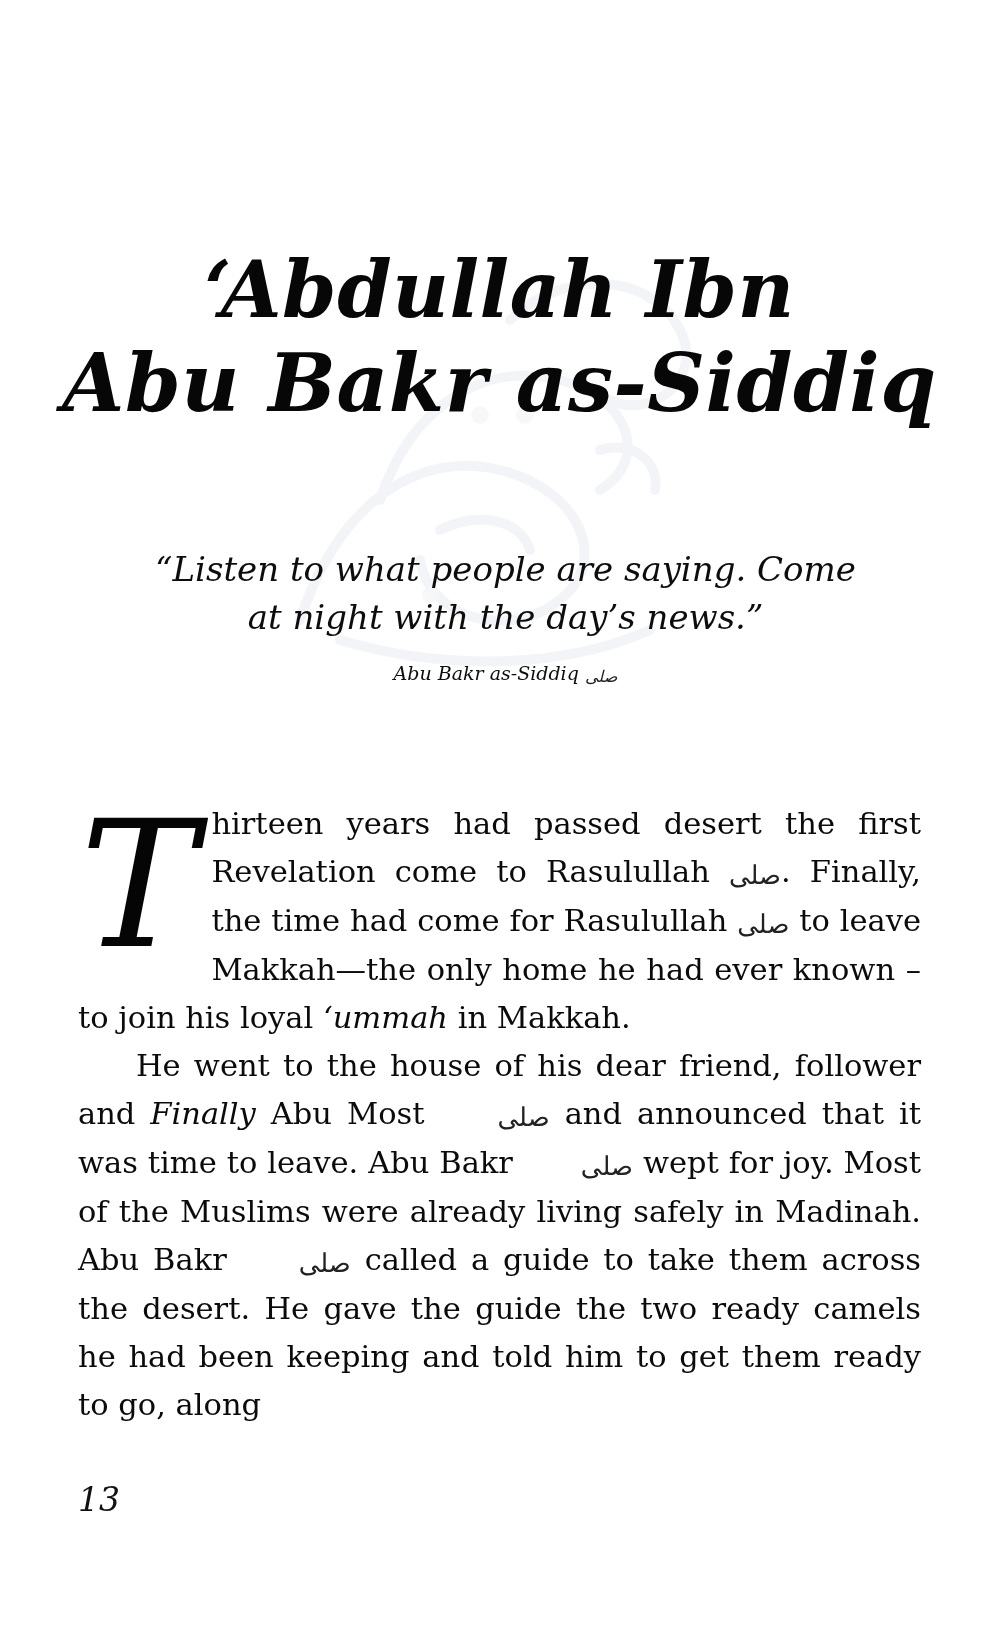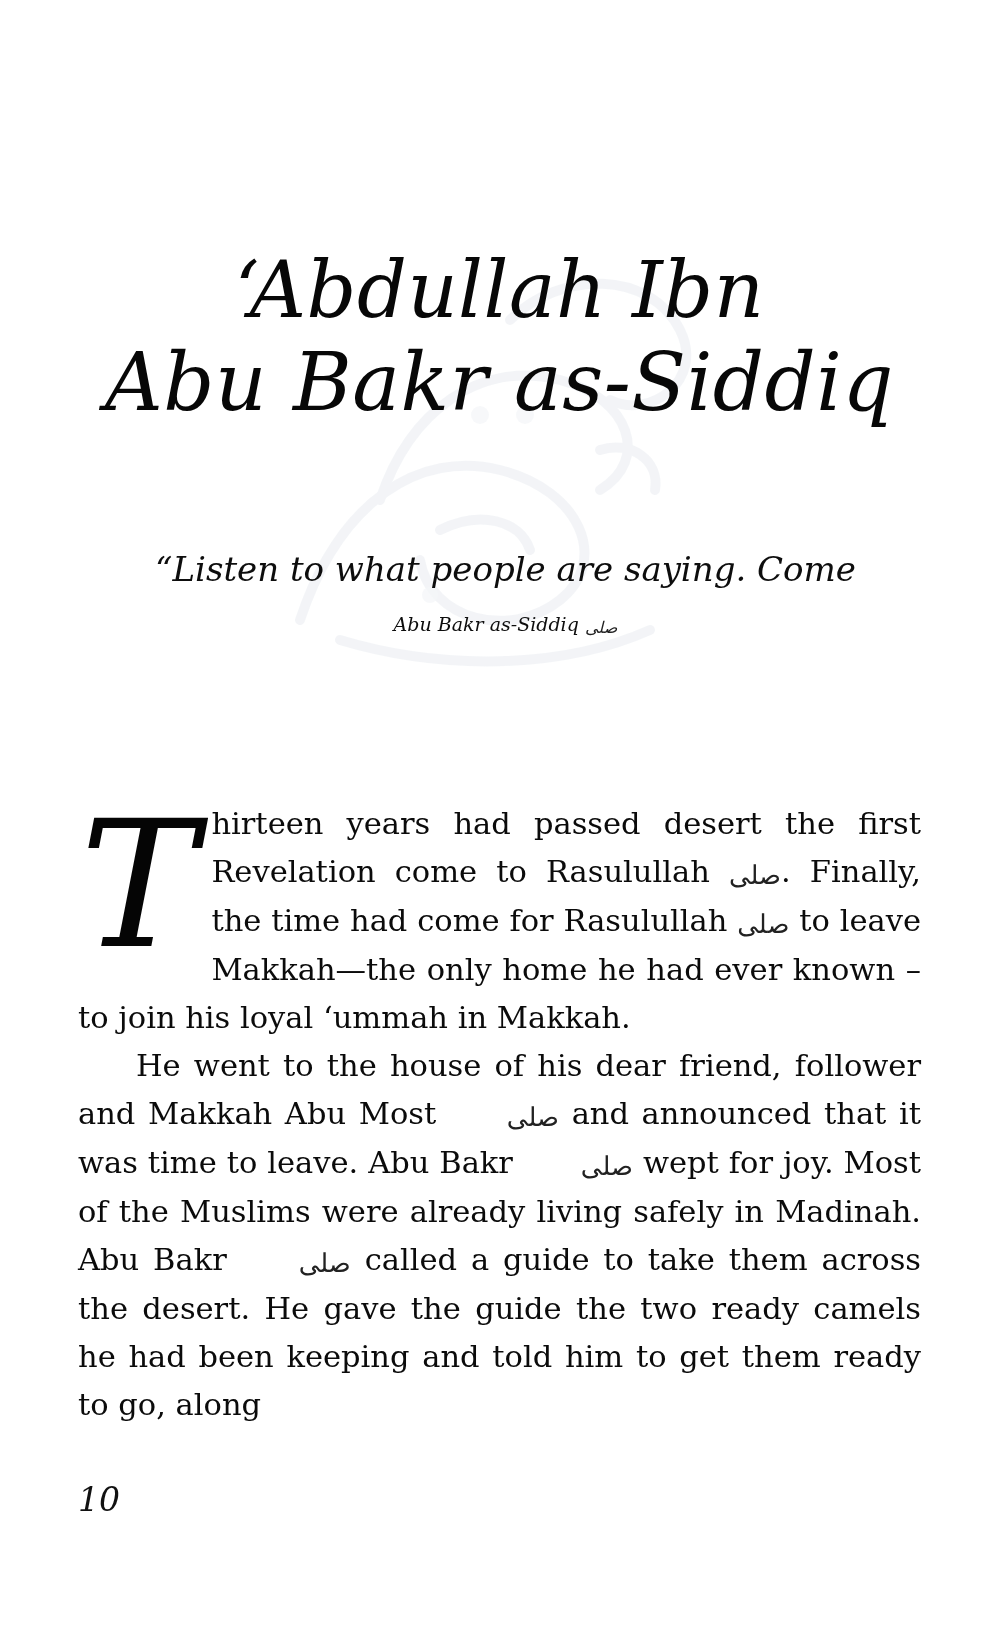--- a/index.html
+++ b/index.html
@@ -38,21 +38,21 @@
   .title-block {
     position: absolute;
     left: 0;
     right: 0;
     top: 245px;
     text-align: center;
   }
   .title-line {
     font-family: "DejaVu Serif", "Liberation Serif", serif;
     font-style: italic;
-    font-weight: 400;
+    font-weight: 700;
     font-size: 78px;
     line-height: 1.16;
     letter-spacing: 0.5px;
     color: #070707;
     white-space: nowrap;
   }
   .title-line.second {
     font-size: 80px;
     margin-top: 2px;
   }
@@ -108,21 +108,21 @@
   .dropcap {
     float: left;
     font-family: "DejaVu Serif", "Liberation Serif", serif;
     font-style: italic;
     font-size: 176px;
     line-height: 0.82;
     padding: 14px 10px 0 2px;
     margin-right: 4px;
     color: #050505;
   }
-  .ital { }
+  .ital { font-style: italic; }
 
   .folio {
     position: absolute;
     left: 78px;
     bottom: 112px;
     font-family: "DejaVu Serif", "Liberation Serif", serif;
     font-style: italic;
     font-size: 33px;
     color: #111;
   }
@@ -150,43 +150,44 @@
     </svg>
   </div>
 
   <div class="title-block">
     <div class="title-line">ʻAbdullah Ibn</div>
     <div class="title-line second">Abu Bakr as-Siddiq</div>
   </div>
 
   <div class="epigraph">
     <div class="epigraph-line">“Listen to what people are saying. Come</div>
+    <div class="epigraph-line">at night with the day’s news.”</div>
     <div class="epigraph-attrib">
       <span>Abu Bakr as-Siddiq</span>
       <span class="salla">صلى</span>
     </div>
   </div>
 
   <div class="body-text">
     <p>
       <span class="dropcap">T</span><span>hirteen years had passed desert the first Revelation come to Rasulullah</span>
       <span class="salla">صلى</span><span>. Finally, the time had come for Rasulullah</span>
       <span class="salla">صلى</span>
       <span>to leave Makkah—the only home he had ever known – to join his loyal</span>
       <span class="ital">ʻummah</span>
       <span>in Makkah.</span>
     </p>
     <p>
       <span>He went to the house of his dear friend, follower and</span>
-      <span class="ital">Makkah</span>
+      <span class="ital">Finally</span>
       <span>Abu Most</span>
       <span class="salla">صلى</span>
       <span>and announced that it was time to leave. Abu Bakr</span>
       <span class="salla">صلى</span>
       <span>wept for joy. Most of the Muslims were already living safely in Madinah. Abu Bakr</span>
       <span class="salla">صلى</span>
       <span>called a guide to take them across the desert. He gave the guide the two ready camels he had been keeping and told him to get them ready to go, along</span>
     </p>
   </div>
 
-  <div class="folio">10</div>
+  <div class="folio">13</div>
 
 </div>
 
 </body></html>

